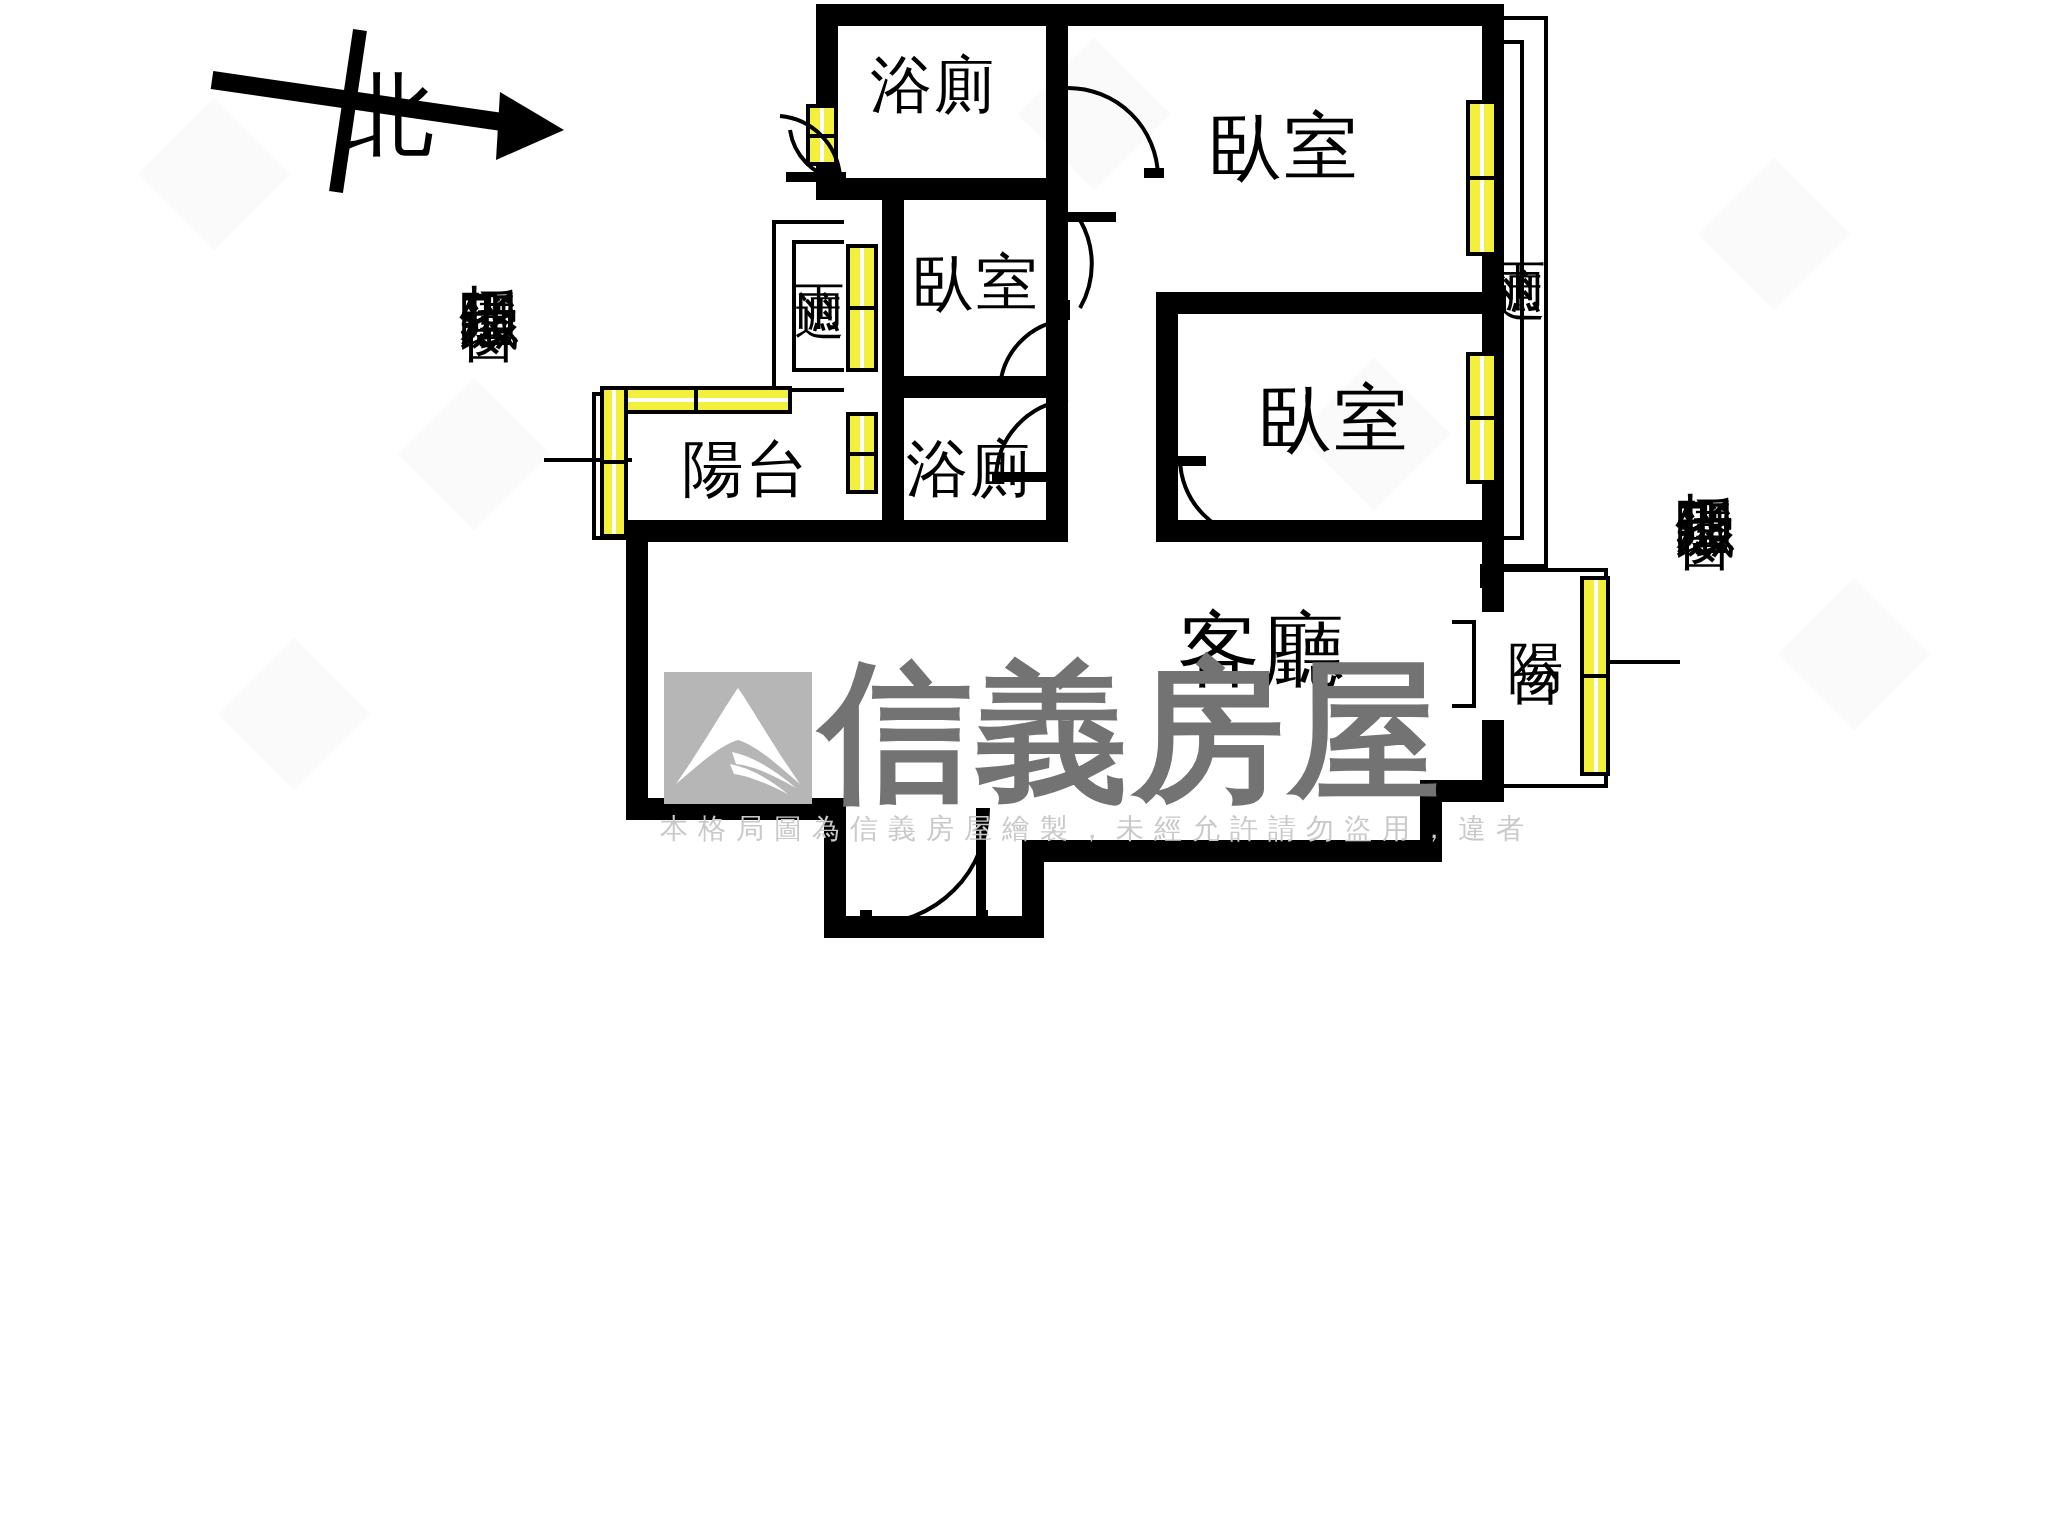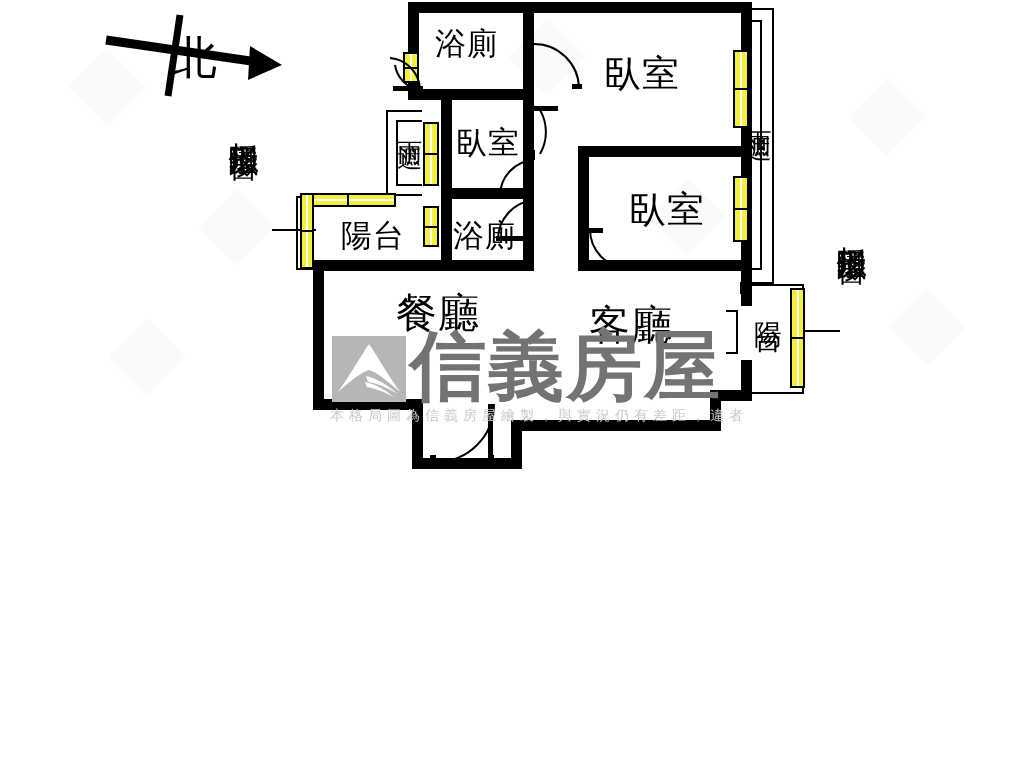--- a/index.html
+++ b/index.html
@@ -238,30 +238,29 @@
     <div class="rlabel" style="left:456px;top:127px;font-size:31px;">臥室</div>
 
     <div class="rlabel" style="left:629px;top:191px;font-size:37px;">臥室</div>
 
     <div class="rlabel" style="left:453px;top:220px;font-size:31px;">浴廁</div>
 
     <div class="rlabel" style="left:341px;top:220px;font-size:31px;">陽台</div>
 
     <div class="rlabel vert" style="left:753px;top:300px;font-size:28px;height:76px;">陽台</div>
 
-    <div class="rlabel" style="left:396px;top:293px;font-size:41px;">餐廳</div>
 
     <div class="rlabel" style="left:589px;top:305px;font-size:41px;">客廳</div>
 
     <div class="wm wm-logo">
       <svg width="74" height="66" viewBox="0 0 74 66">
         <path d="M6 56 C20 36 30 18 37 8 C44 18 54 36 68 56 C52 42 44 36 37 34 C30 36 22 42 6 56 Z" fill="#ffffff"></path>
         <path d="M34 40 C44 42 54 48 66 58 C52 50 44 47 36 46 Z" fill="#ffffff"></path>
         <path d="M33 46 C43 48 52 53 62 61 C50 55 42 52 35 51 Z" fill="#ffffff"></path>
       </svg>
     </div>
     <div class="wm wm-text">信義房屋</div>
-    <div class="wm wm-small">本格局圖為信義房屋繪製，與實況仍有差距，違者</div>
+    <div class="wm wm-small">本格局圖為信義房屋繪製，未經允許請勿盜用，違者</div>
 
   </div>
 
 
 </div>
 
 </body></html>

